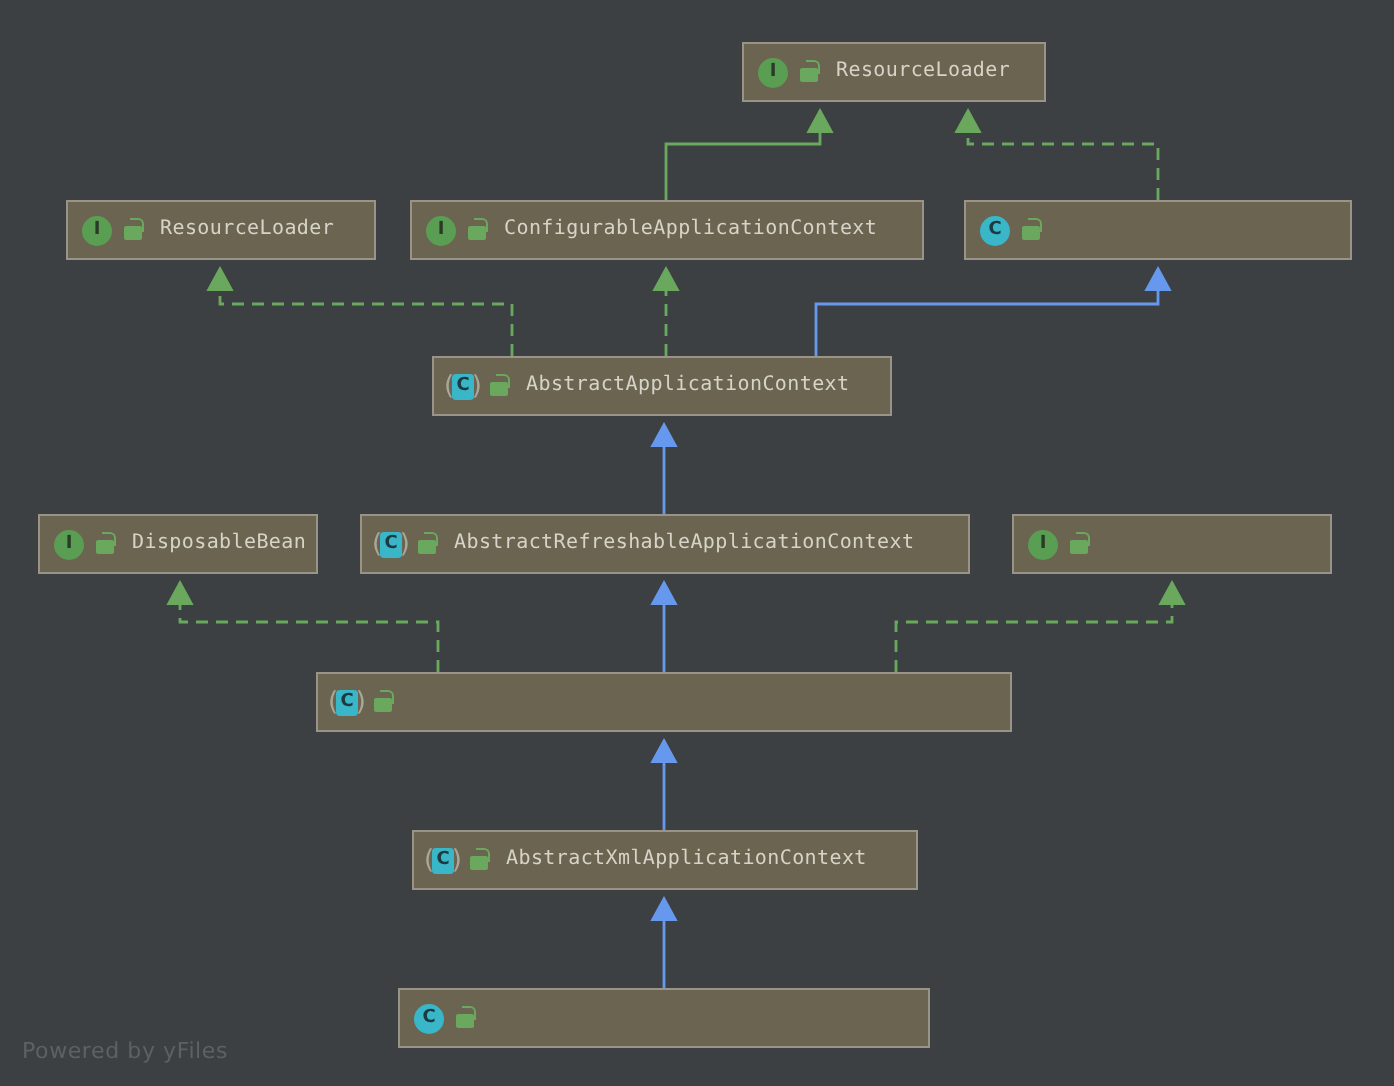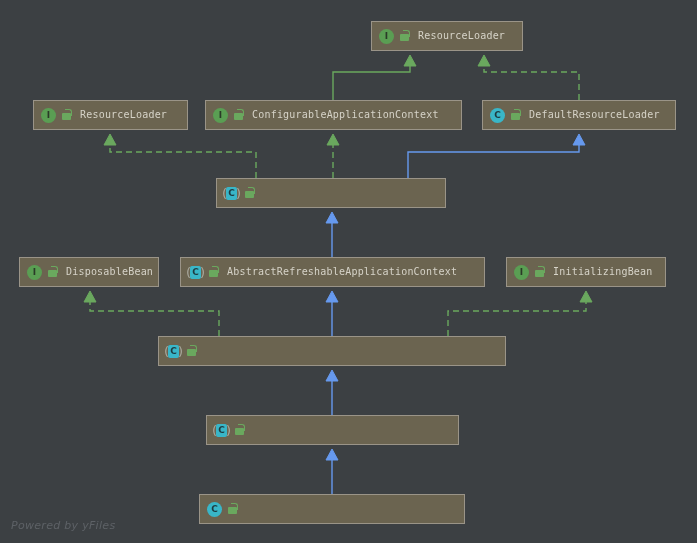--- a/index.html
+++ b/index.html
@@ -129,21 +129,20 @@
   }
   #watermark {
     position: absolute;
     left: 11px;
     top: 519px;
     font-family: "DejaVu Sans", sans-serif;
     font-size: 11px;
     color: #5d6166;
     letter-spacing: 0.3px;
     user-select: none;
-    font-style: italic;
   }
 </style>
 </head>
 <body>
 
 <div id="diagram-canvas">
 
   <svg id="edge-layer" width="697" height="543" viewBox="0 0 697 543">
       <g>
         <polyline points="333,100 333,72 410,72 410,66" fill="none" stroke="#6aa85e" stroke-width="1.4"></polyline>
@@ -223,32 +222,32 @@
         <span class="node-label">ConfigurableApplicationContext</span>
       </div>
       <div class="uml-node" style="left: 482px; top: 100px; width: 194px; height: 30px;">
         <span class="type-icon icon-class">
           <span class="badge">C</span>
         </span>
         <span class="vis-icon">
           <span class="shackle"></span>
           <span class="body"></span>
         </span>
-        <span class="node-label">DefaultResourceLoader</span>
       </div>
       <div class="uml-node" style="left: 216px; top: 178px; width: 230px; height: 30px;">
         <span class="type-icon icon-abstract">
           <span class="paren paren-l">(</span>
           <span class="paren paren-r">)</span>
           <span class="badge">C</span>
         </span>
         <span class="vis-icon">
           <span class="shackle"></span>
           <span class="body"></span>
         </span>
+        <span class="node-label">AbstractApplicationContext</span>
       </div>
       <div class="uml-node" style="left: 19px; top: 257px; width: 140px; height: 30px;">
         <span class="type-icon icon-interface">
           <span class="badge">I</span>
         </span>
         <span class="vis-icon">
           <span class="shackle"></span>
           <span class="body"></span>
         </span>
         <span class="node-label">DisposableBean</span>
@@ -266,21 +265,20 @@
         <span class="node-label">AbstractRefreshableApplicationContext</span>
       </div>
       <div class="uml-node" style="left: 506px; top: 257px; width: 160px; height: 30px;">
         <span class="type-icon icon-interface">
           <span class="badge">I</span>
         </span>
         <span class="vis-icon">
           <span class="shackle"></span>
           <span class="body"></span>
         </span>
-        <span class="node-label">InitializingBean</span>
       </div>
       <div class="uml-node" style="left: 158px; top: 336px; width: 348px; height: 30px;">
         <span class="type-icon icon-abstract">
           <span class="paren paren-l">(</span>
           <span class="paren paren-r">)</span>
           <span class="badge">C</span>
         </span>
         <span class="vis-icon">
           <span class="shackle"></span>
           <span class="body"></span>
@@ -289,20 +287,21 @@
       <div class="uml-node" style="left: 206px; top: 415px; width: 253px; height: 30px;">
         <span class="type-icon icon-abstract">
           <span class="paren paren-l">(</span>
           <span class="paren paren-r">)</span>
           <span class="badge">C</span>
         </span>
         <span class="vis-icon">
           <span class="shackle"></span>
           <span class="body"></span>
         </span>
+        <span class="node-label">AbstractXmlApplicationContext</span>
       </div>
       <div class="uml-node" style="left: 199px; top: 494px; width: 266px; height: 30px;">
         <span class="type-icon icon-class">
           <span class="badge">C</span>
         </span>
         <span class="vis-icon">
           <span class="shackle"></span>
           <span class="body"></span>
         </span>
       </div>

